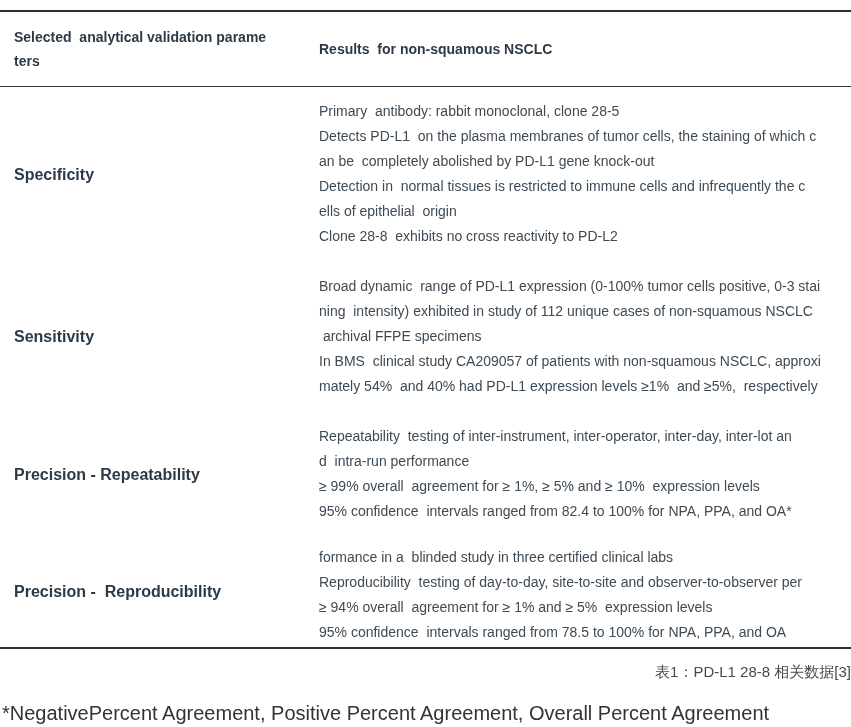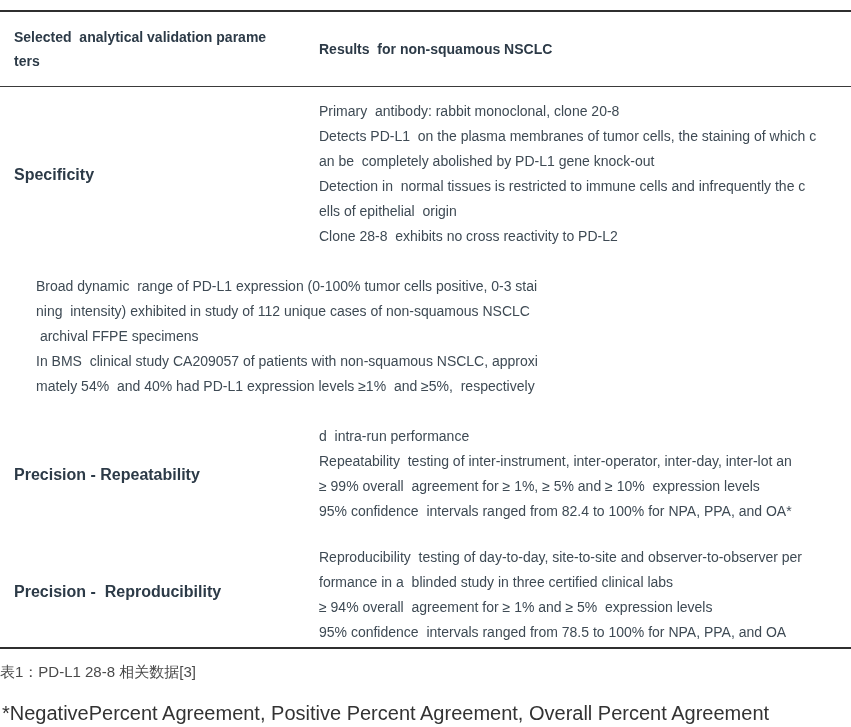--- a/index.html
+++ b/index.html
@@ -67,21 +67,21 @@
     padding-bottom: 2px;
   }
   .result-cell .line {
     font-size: 14px;
     color: #3e4a54;
     line-height: 25px;
     white-space: pre;
   }
   .caption {
     margin-top: 14px;
-    text-align: left;
+    text-align: right;
     font-size: 15px;
     color: #4a4a4a;
     line-height: 18px;
   }
   .footnote {
     margin-top: 24px;
     padding-left: 2px;
     font-size: 20px;
     color: #333333;
     line-height: 16px;
@@ -98,58 +98,61 @@
         <div class="line">ters</div>
       </div>
     <div class="result-col th-result">Results  for non-squamous NSCLC</div>
   </div>
 
   <div class="trow">
     <div class="param-col">
       <span class="param-label">Specificity</span>
     </div>
     <div class="result-col result-cell">
-        <div class="line">Primary  antibody: rabbit monoclonal, clone 20-8</div>
+        <div class="line">Primary  antibody: rabbit monoclonal, clone 28-5</div>
         <div class="line">Detects PD-L1  on the plasma membranes of tumor cells, the staining of which c</div>
         <div class="line">an be  completely abolished by PD-L1 gene knock-out</div>
         <div class="line">Detection in  normal tissues is restricted to immune cells and infrequently the c</div>
         <div class="line">ells of epithelial  origin</div>
         <div class="line">Clone 28-8  exhibits no cross reactivity to PD-L2</div>
       </div>
   </div>
 
   <div class="trow">
+    <div class="param-col">
+      <span class="param-label">Sensitivity</span>
+    </div>
     <div class="result-col result-cell">
         <div class="line">Broad dynamic  range of PD-L1 expression (0-100% tumor cells positive, 0-3 stai</div>
         <div class="line">ning  intensity) exhibited in study of 112 unique cases of non-squamous NSCLC</div>
         <div class="line"> archival FFPE specimens</div>
         <div class="line">In BMS  clinical study CA209057 of patients with non-squamous NSCLC, approxi</div>
         <div class="line">mately 54%  and 40% had PD-L1 expression levels ≥1%  and ≥5%,  respectively</div>
       </div>
   </div>
 
   <div class="trow">
     <div class="param-col">
       <span class="param-label">Precision - Repeatability</span>
     </div>
     <div class="result-col result-cell">
+        <div class="line">Repeatability  testing of inter-instrument, inter-operator, inter-day, inter-lot an</div>
         <div class="line">d  intra-run performance</div>
-        <div class="line">Repeatability  testing of inter-instrument, inter-operator, inter-day, inter-lot an</div>
         <div class="line">≥ 99% overall  agreement for ≥ 1%, ≥ 5% and ≥ 10%  expression levels</div>
         <div class="line">95% confidence  intervals ranged from 82.4 to 100% for NPA, PPA, and OA*</div>
       </div>
   </div>
 
   <div class="trow">
     <div class="param-col">
       <span class="param-label">Precision -  Reproducibility</span>
     </div>
     <div class="result-col result-cell">
+        <div class="line">formance in a  blinded study in three certified clinical labs</div>
         <div class="line">Reproducibility  testing of day-to-day, site-to-site and observer-to-observer per</div>
-        <div class="line">formance in a  blinded study in three certified clinical labs</div>
         <div class="line">≥ 94% overall  agreement for ≥ 1% and ≥ 5%  expression levels</div>
         <div class="line">95% confidence  intervals ranged from 78.5 to 100% for NPA, PPA, and OA</div>
       </div>
   </div>
 </div>
 
 <div class="caption">表1：PD-L1 28-8 相关数据[3]</div>
 
 <div class="footnote">*NegativePercent Agreement, Positive Percent Agreement, Overall Percent Agreement</div>
 

